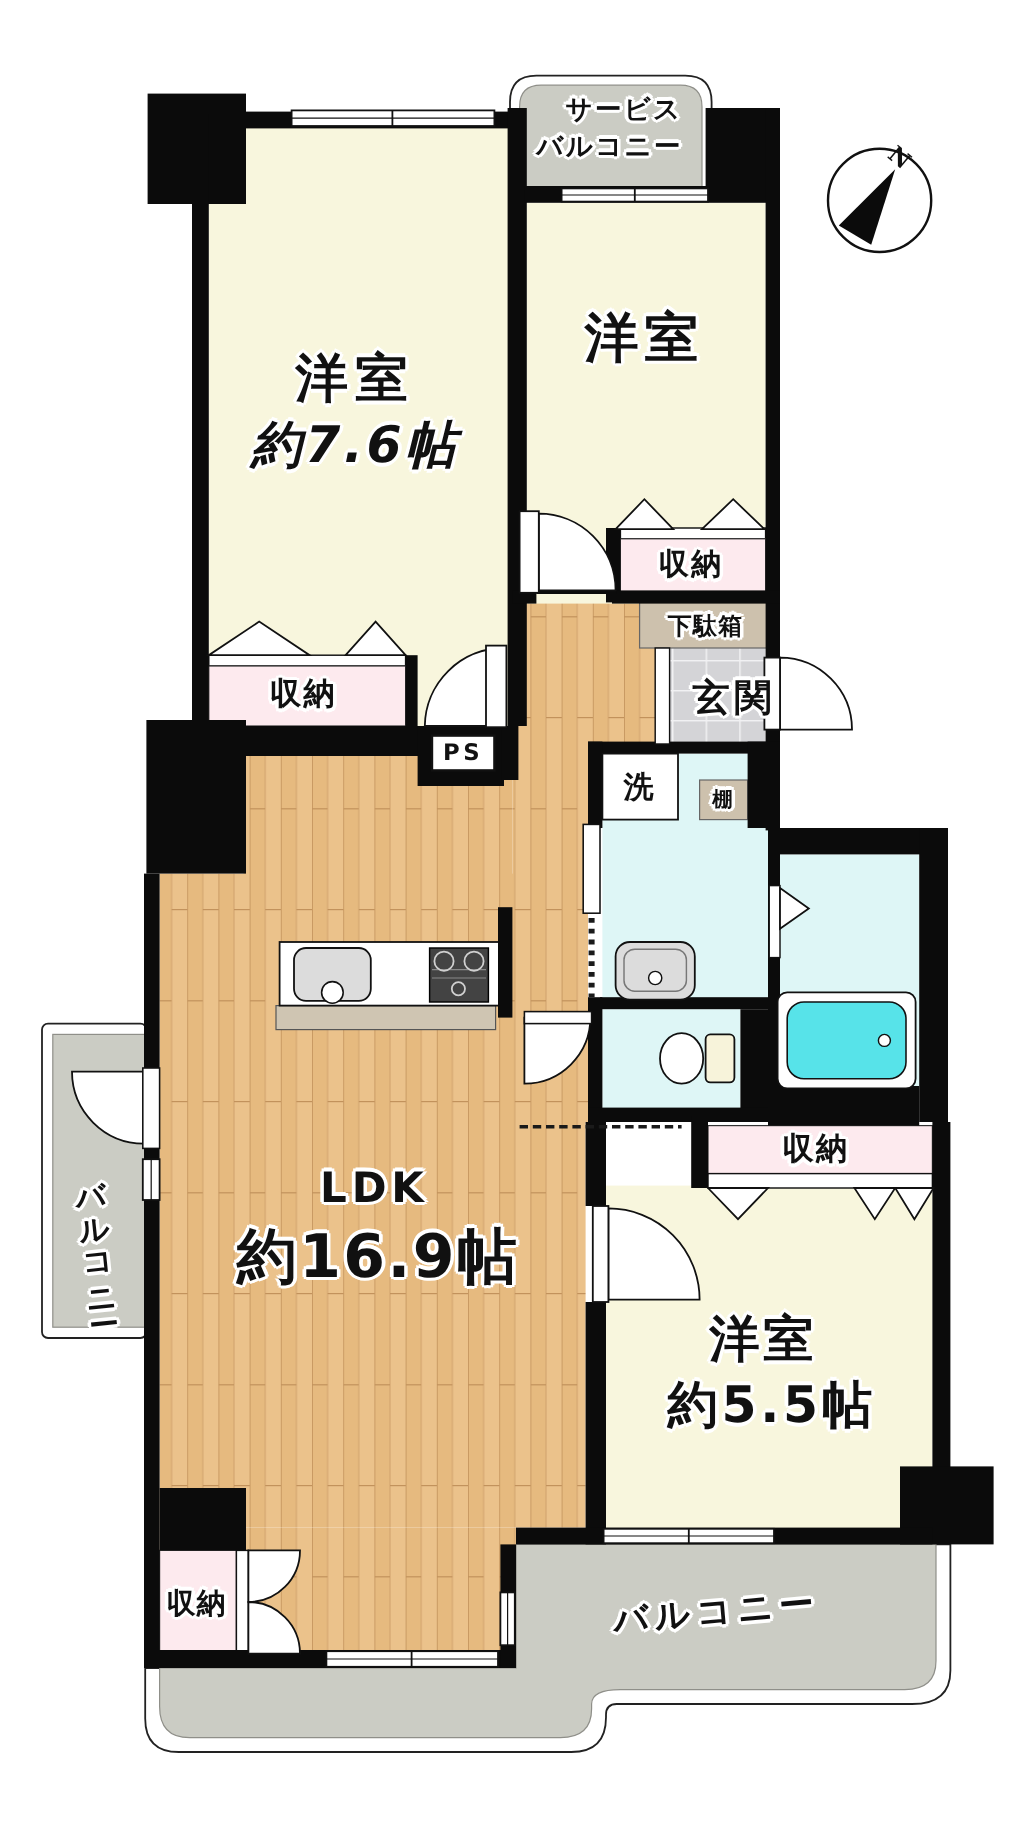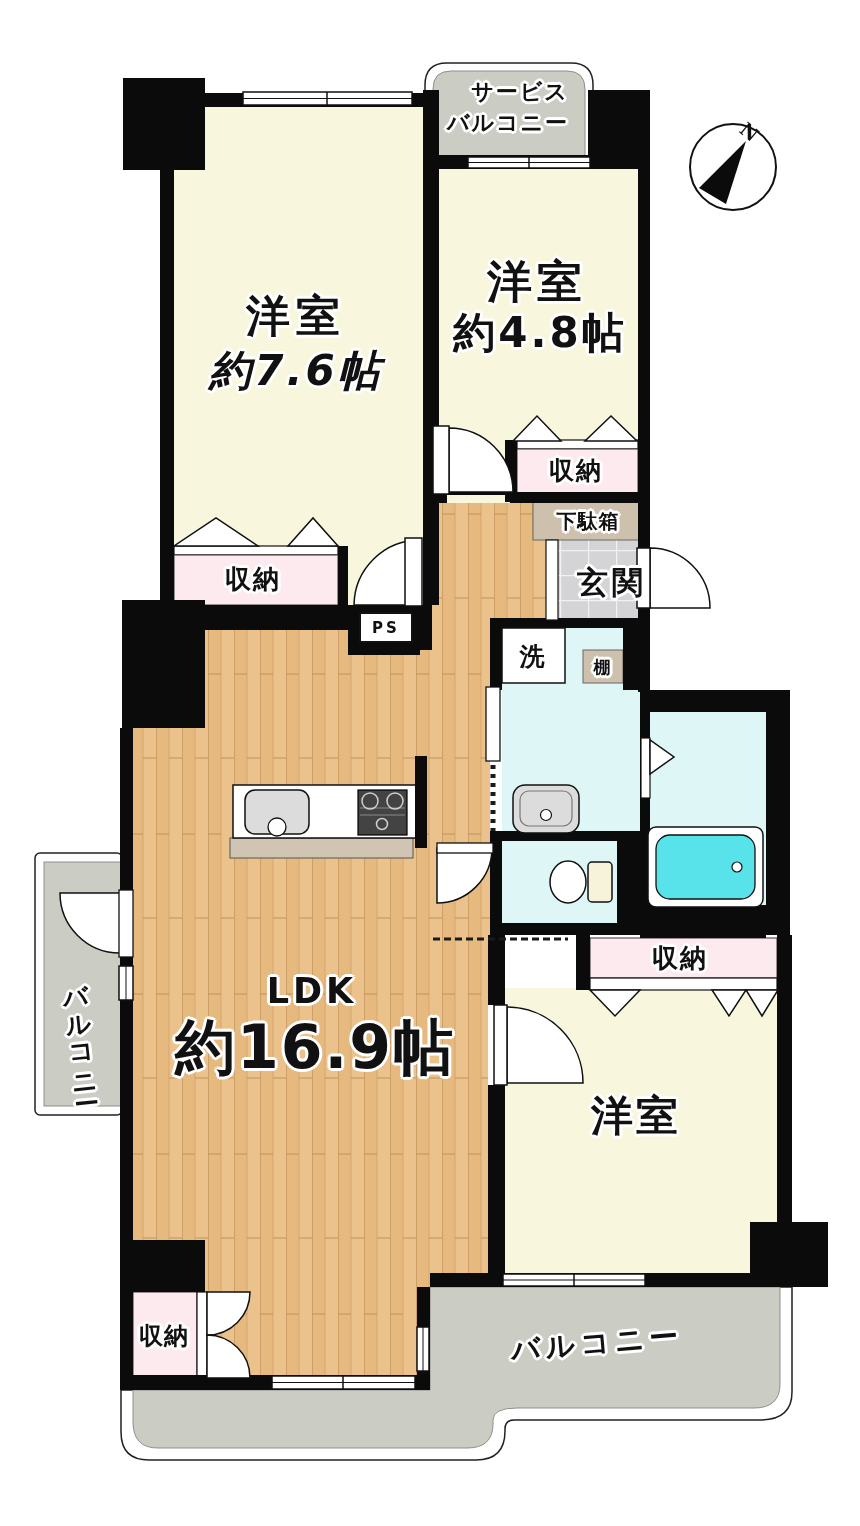--- a/index.html
+++ b/index.html
@@ -24,28 +24,28 @@
   .lbl{
     position:absolute;transform:translate(-50%,-50%);
     font-weight:bold;color:#111;white-space:nowrap;line-height:1;
     text-shadow:-3px 0 0 #fff,3px 0 0 #fff,0 -3px 0 #fff,0 3px 0 #fff,
       -2px -2px 0 #fff,2px -2px 0 #fff,-2px 2px 0 #fff,2px 2px 0 #fff;
   }
   .vert{writing-mode:vertical-rl;letter-spacing:4px;}
   .f44{font-size:44px;letter-spacing:6px;}
   .f42{font-size:42px;letter-spacing:3px;}
   .f54{font-size:35px;letter-spacing:4px;}
-  .f50{font-size:60px;letter-spacing:2px;}
+  .f50{font-size:50px;letter-spacing:2px;}
   .f45{font-size:45px;letter-spacing:5px;}
   .f29{font-size:29px;letter-spacing:5px;}
   .f26{font-size:26px;letter-spacing:2px;}
   .f25{font-size:25px;letter-spacing:2px;}
   .f24{font-size:24px;letter-spacing:1px;}
   .f22{font-size:22px;letter-spacing:2px;}
-  .f21{font-size:15px;letter-spacing:3px;}
+  .f21{font-size:19px;letter-spacing:3px;}
   .f20{font-size:20px;letter-spacing:1px;}
   .f31{font-size:31px;letter-spacing:4px;margin-left:16px;}
   .f19{font-size:19px;font-family:"DejaVu Serif","Liberation Serif",serif;}
   .f17{font-size:17px;}
 </style>
 </head>
 <body>
 
 <div id="plan">
 
@@ -258,26 +258,26 @@
   <g>
     <circle cx="733" cy="167" r="43" fill="#ffffff" stroke="#111" stroke-width="2"></circle>
     <polygon points="746,141 699,188 726,204" fill="#0b0b0b"></polygon>
   </g>
 </svg>
 
   <div class="lbl f44" style="left:296px;top:316px;">洋室</div>
   <div class="lbl f42" style="left:296px;top:371px;font-style:italic;">約7.6帖</div>
 
   <div class="lbl f45" style="left:537px;top:281px;">洋室</div>
-  <div class="lbl f42" style="left:540px;top:333px;">約4.8帖</div>
 
   <div class="lbl f54" style="left:312px;top:991px;">LDK</div>
   <div class="lbl f50" style="left:315px;top:1047px;">約16.9帖</div>
 
   <div class="lbl f42" style="left:636px;top:1116px;">洋室</div>
+  <div class="lbl f42" style="left:643px;top:1171px;">約5.5帖</div>
 
   <div class="lbl f22" style="left:520px;top:92px;">サービス</div>
   <div class="lbl f22" style="left:508px;top:123px;">バルコニー</div>
 
   <div class="lbl f25 vert" style="left:79px;top:1030px;transform:translate(-50%,-50%) rotate(-6deg);">バルコニー</div>
   <div class="lbl f29" style="left:597px;top:1343px;transform:translate(-50%,-50%) rotate(-5deg);">バルコニー</div>
 
   <div class="lbl f26" style="left:253px;top:579px;">収納</div>
   <div class="lbl f25" style="left:576px;top:470px;">収納</div>
   <div class="lbl f26" style="left:680px;top:958px;">収納</div>

